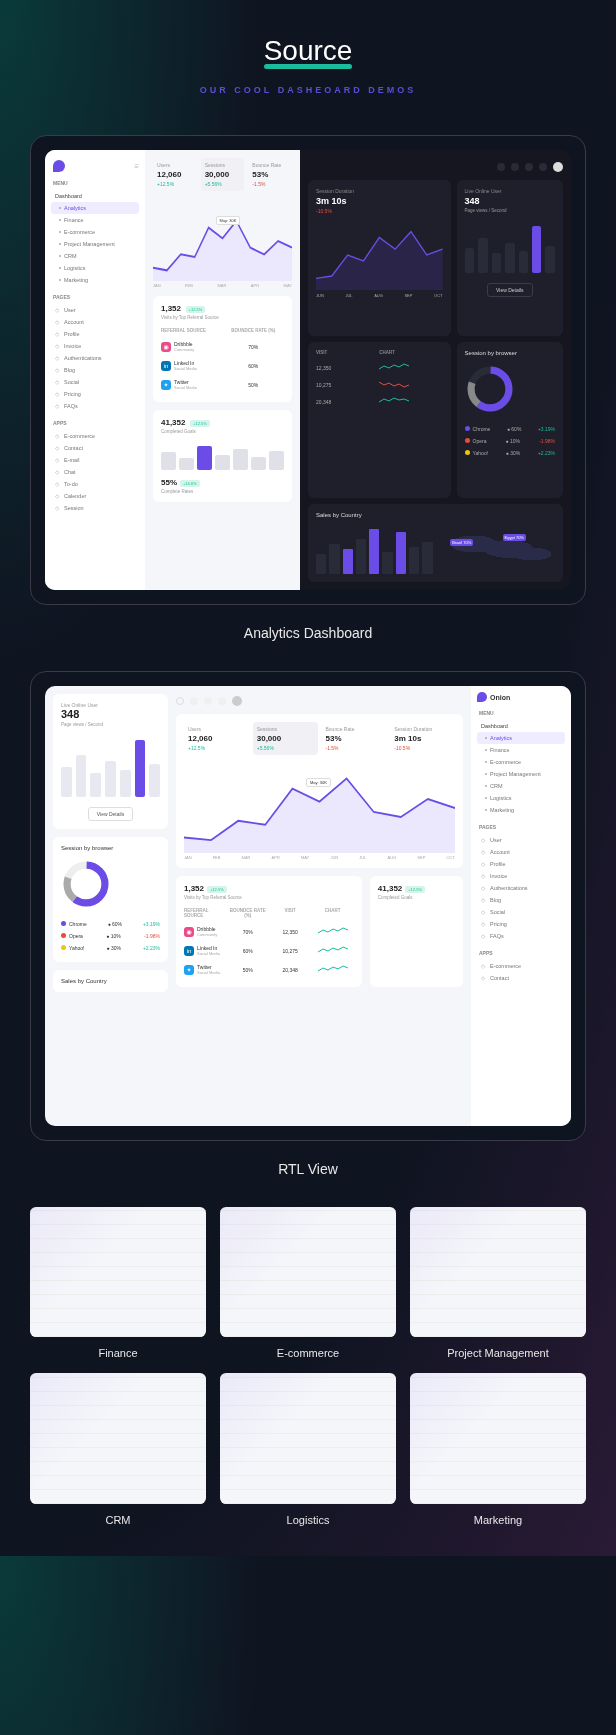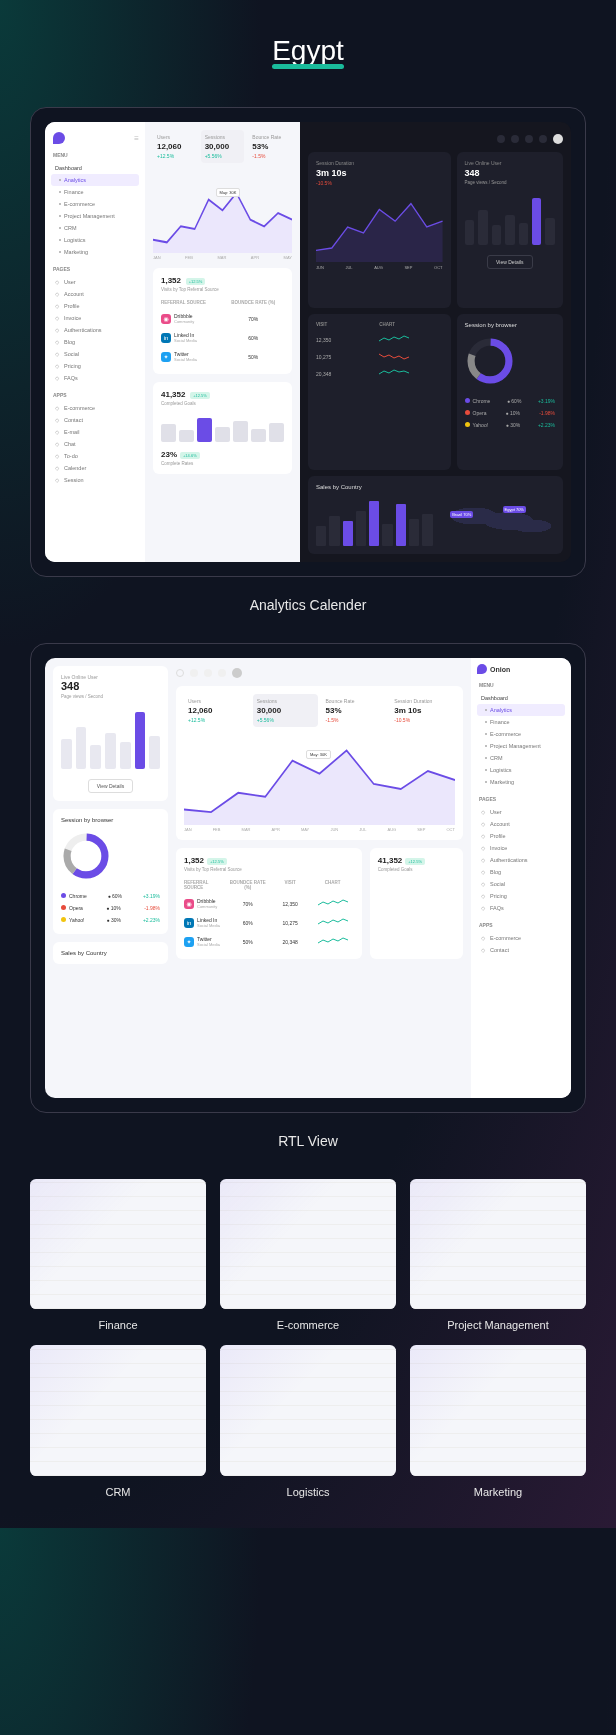--- a/index.html
+++ b/index.html
@@ -116,21 +116,22 @@
 .lt-top .ic.search { border: 1px solid #ddd; background: transparent; }
 .lt-top .av { width: 10px; height: 10px; background: #ccc; border-radius: 50%; }
 
 .area-chart { height: 90px; position: relative; margin-top: 8px; }
 .chart-tag { position: absolute; background: #fff; border: 1px solid #ddd; font-size: 4px; padding: 1px 3px; border-radius: 2px; top: 15px; left: 45%; }
 </style>
 </head>
 <body>
 
 <div class="hero">
-  <h1>Egypt</h1>
+  <h1>Source</h1>
+  <div class="sub">OUR COOL DASHEOARD DEMOS</div>
 </div>
 
 <div class="panel">
   <div class="split">
 
     <div class="lt">
       <div class="sidebar">
         <div class="logo"></div>
         <span class="collapse-icon">≡</span>
         <div class="shead">MENU</div>
@@ -314,21 +315,21 @@
           <div class="tiny">Completed Goals</div>
           <div class="minibars">
             <div style="height:60%"></div>
               <div style="height:40%"></div>
               <div class="hl" style="height:80%"></div>
               <div style="height:50%"></div>
               <div style="height:70%"></div>
               <div style="height:45%"></div>
               <div style="height:65%"></div>
           </div>
-          <div style="margin-top:8px"><span class="bignum">23%</span><span class="badge">+14.6%</span></div>
+          <div style="margin-top:8px"><span class="bignum">55%</span><span class="badge">+14.6%</span></div>
           <div class="tiny">Complete Rates</div>
         </div>
       </div>
     </div>
 
     <div class="dk-side">
       <div class="dk-top">
         <div class="ic"></div>
         <div class="ic"></div>
         <div class="ic"></div>
@@ -436,21 +437,21 @@
           <div class="worldmap">
             <div class="map-shape"></div>
             <div class="map-pin" style="top:30%;left:10%">Brazil 70%</div>
             <div class="map-pin" style="top:20%;left:55%">Egypt 70%</div>
           </div>
         </div>
       </div>
     </div>
   </div>
 </div>
-<div class="panel-label">Analytics Calender</div>
+<div class="panel-label">Analytics Dashboard</div>
 
 <div class="panel">
   <div class="rtl">
     <div class="sidebar2">
       <div class="logo2">
           <div class="mk"></div>
           <div class="tx">Onion</div>
         </div>
       <div class="shead">MENU</div>
       <div class="sitem parent">

